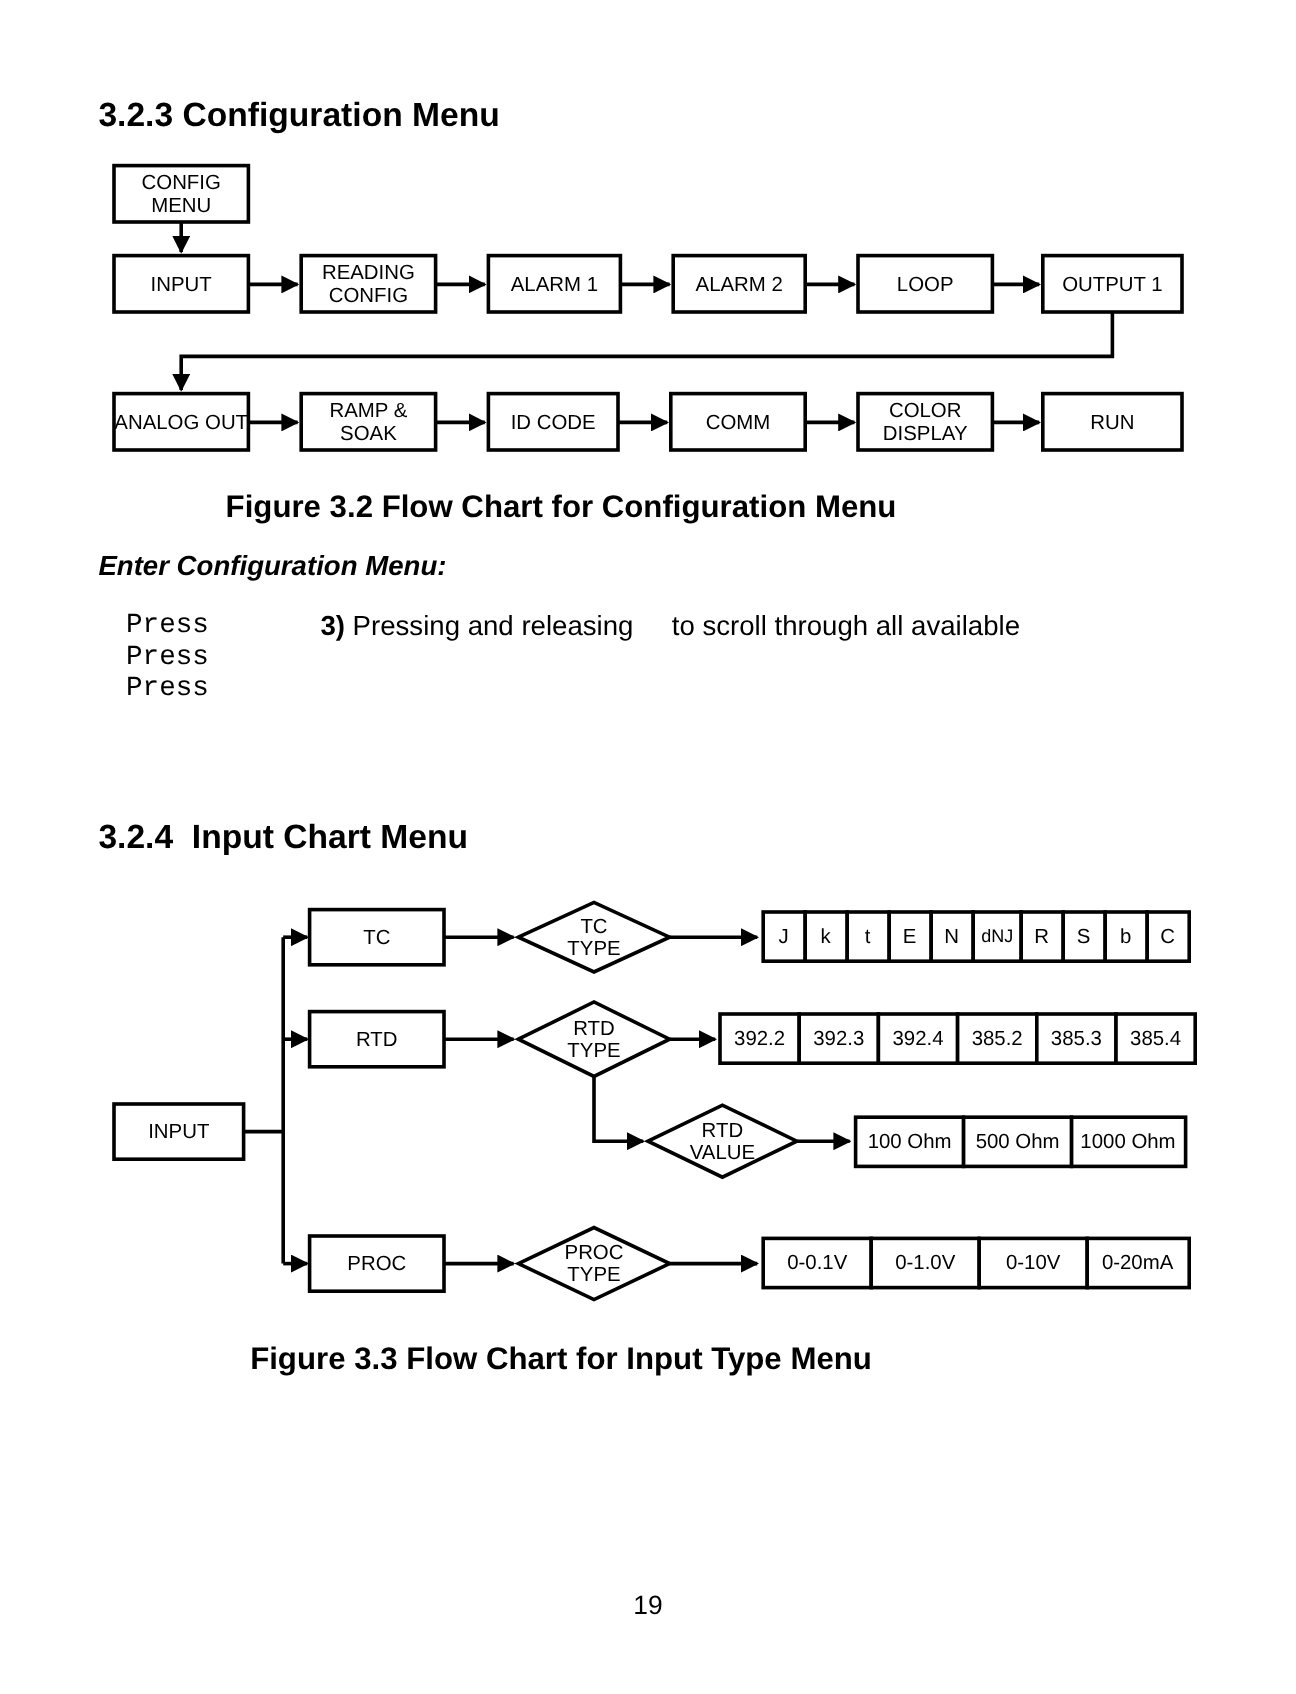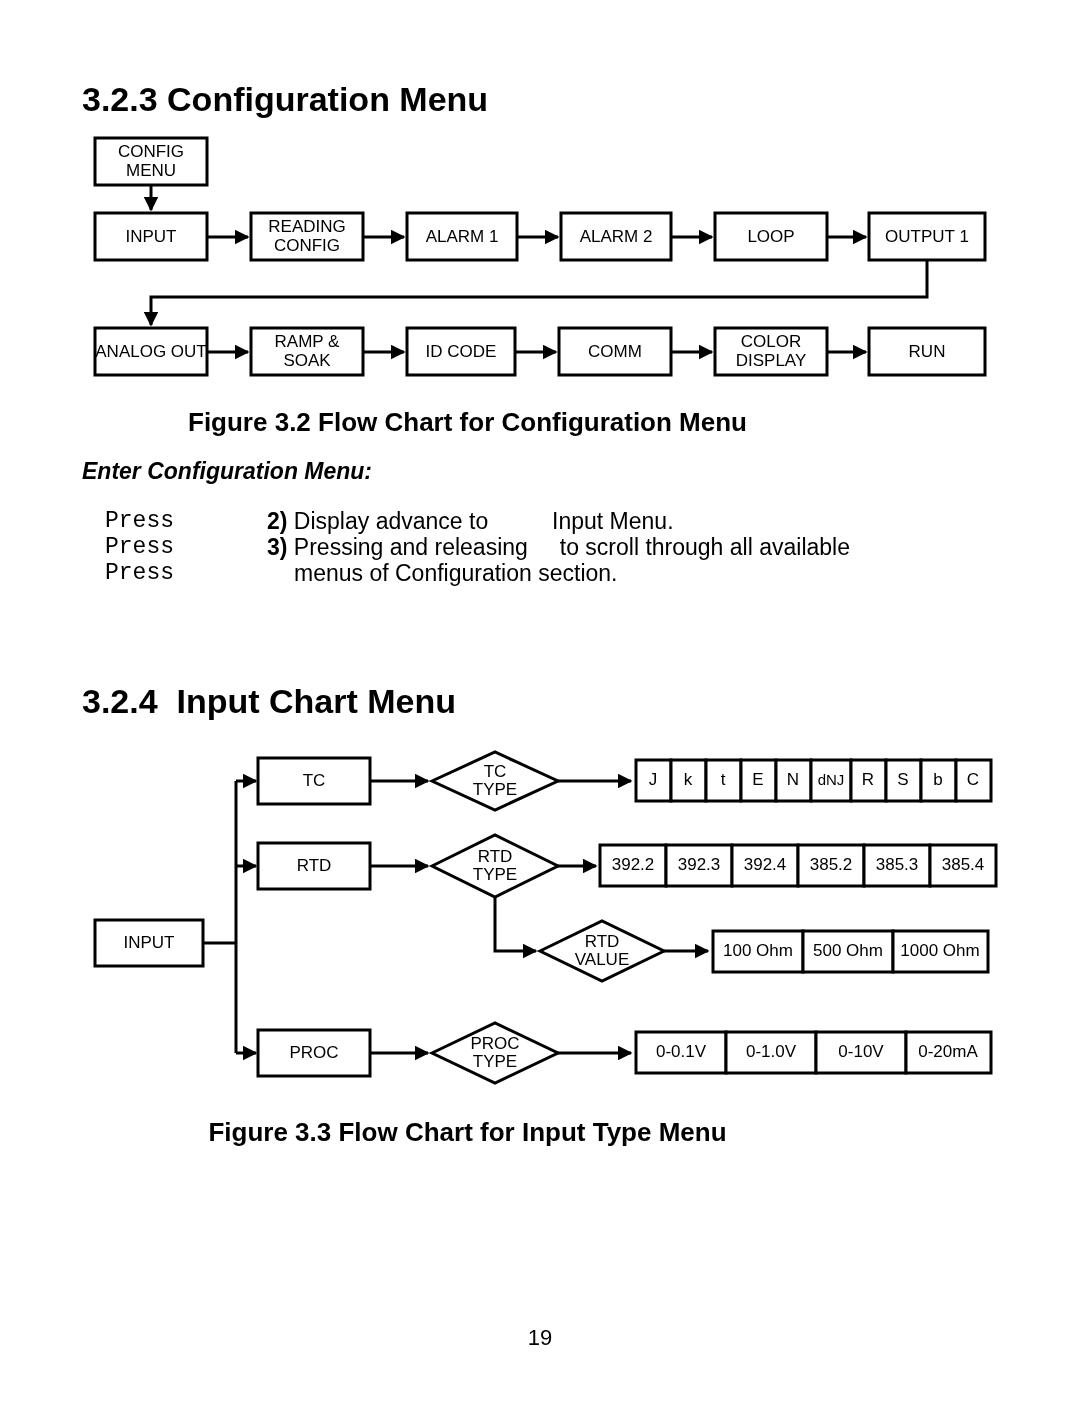--- a/index.html
+++ b/index.html
@@ -13,21 +13,21 @@
     position: relative;
     font-family: "Liberation Sans", sans-serif;
     color: #000000;
     overflow: hidden;
   }
 
   
   .section-heading {
     position: absolute;
     font-weight: bold;
-    font-size: 34px;
+    font-size: 28px;
     letter-spacing: 0px;
     white-space: pre;
   }
   #heading-323 { left: 82px; top: 80px; }
   #heading-324 { left: 82px; top: 682px; }
 
   .figure-caption {
     position: absolute;
     width: 935px;
     left: 0;
@@ -230,23 +230,21 @@
 
 <div class="bold-label" id="enter-config-label">Enter Configuration Menu:</div>
 
 <div id="press-column">
   <div>Press</div>
   <div>Press</div>
   <div>Press</div>
 </div>
 
 <div id="steps-column">
-  <div class="step"><b>2)</b><span> Display advance to          Input Menu.</span></div>
   <div class="step"><b>3)</b><span> Pressing and releasing     to scroll through all available</span></div>
-  <div class="step-cont">menus of Configuration section.</div>
 </div>
 
 <div class="section-heading" id="heading-324">3.2.4  Input Chart Menu</div>
 
 <svg class="flow-svg" id="input-flow" width="1080" height="360">
 
   <g>
     <rect class="box-rect" x="95" y="185" width="108" height="46"></rect>
     <text class="box-text" x="149" y="209">INPUT</text>
   </g>

